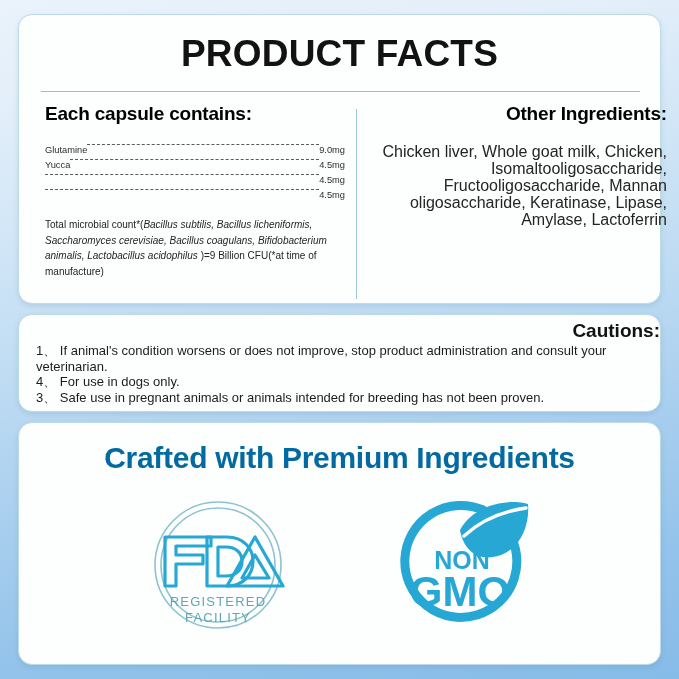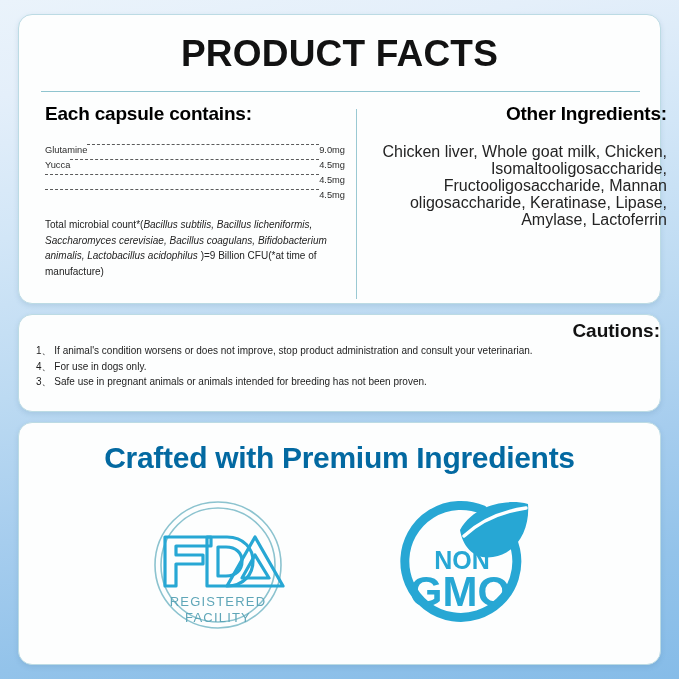--- a/index.html
+++ b/index.html
@@ -64,21 +64,21 @@
     font-size:16px;line-height:17px;color:#242424;margin:0;
   }
 
   
   .cautions-title{
     position:absolute;left:0;top:5px;width:100%;text-align:right;
     font-size:19px;font-weight:bold;color:#121212;
   }
   .cautions-body{
     position:absolute;left:17px;top:28px;width:612px;
-    font-size:10px;line-height:15.6px;color:#1c1c1c;
+    font-size:13px;line-height:15.6px;color:#1c1c1c;
   }
   .c-line{display:block;}
 
   
   .premium-title{
     position:absolute;left:0;top:18px;width:100%;text-align:center;
     font-size:30px;font-weight:bold;color:#0369a1;letter-spacing:-.3px;
   }
   .badges{
     position:absolute;left:0;top:70px;width:100%;height:165px;

